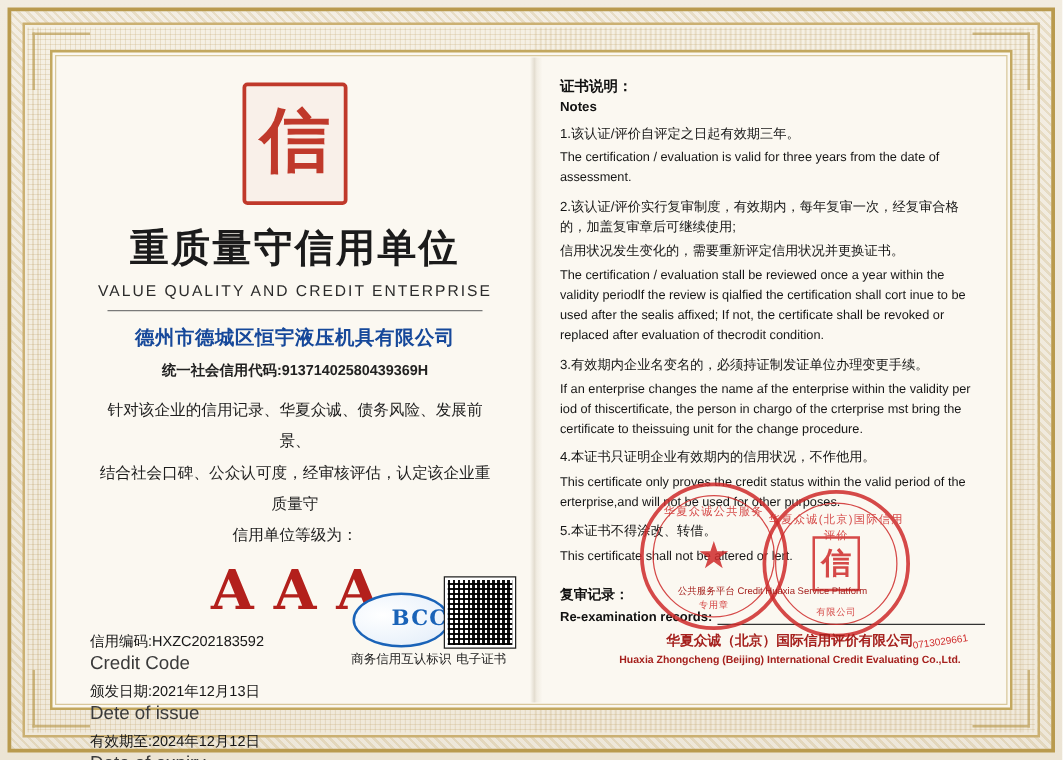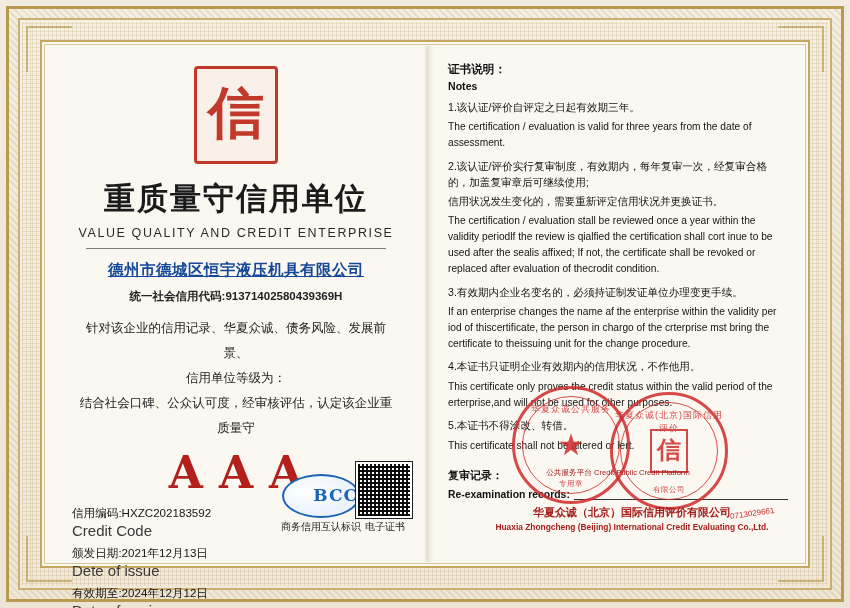--- a/index.html
+++ b/index.html
@@ -143,21 +143,20 @@
     height: 1px;
     background: #7a7a7a;
   }
   .company {
     margin-top: 11px;
     font-family: "DejaVu Serif", serif;
     font-size: 15.5px;
     font-weight: bold;
     color: #16489a;
     letter-spacing: .5px;
-    text-decoration: underline;
   }
   .uscc {
     margin-top: 8px;
     font-size: 11.5px;
     color: #222;
     font-weight: bold;
   }
   .body-text {
     margin: 12px 16px 0 16px;
     font-size: 12.5px;
@@ -412,22 +411,22 @@
       <div class="divider"></div>
 
       <div class="company">德州市德城区恒宇液压机具有限公司</div>
 
       <div class="uscc">
         <span>统一社会信用代码:</span><span>91371402580439369H</span>
       </div>
 
       <div class="body-text">
         <div>针对该企业的信用记录、华夏众诚、债务风险、发展前景、</div>
+        <div>结合社会口碑、公众认可度，经审核评估，认定该企业重质量守</div>
         <div>信用单位等级为：</div>
-        <div>结合社会口碑、公众认可度，经审核评估，认定该企业重质量守</div>
       </div>
 
       <div class="grade">AAA</div>
 
       <div class="fields">
         <div class="field">
           <div class="cn">信用编码:HXZC202183592</div>
           <div class="en">Credit Code</div>
         </div>
         <div class="field">
@@ -497,21 +496,21 @@
       </div>
 
       <div class="stamp" id="stamp-right">
         <div class="ring"></div>
         <div class="arc-top">华夏众诚(北京)国际信用评价</div>
         <div class="sq">信</div>
         <div class="arc-bottom">有限公司</div>
       </div>
 
       <div class="cspc-caption">公共服务平台
-Credit Public Credit Platform</div>
+Credit Huaxia Service Platform</div>
 
       <div class="stamp-caption">
         <div class="cn">华夏众诚（北京）国际信用评价有限公司</div>
         <div class="en">Huaxia Zhongcheng (Beijing) International Credit Evaluating Co.,Ltd.</div>
       </div>
 
       <div class="stamp-serial">0713029661</div>
     </div>
   </div>
 </div>

